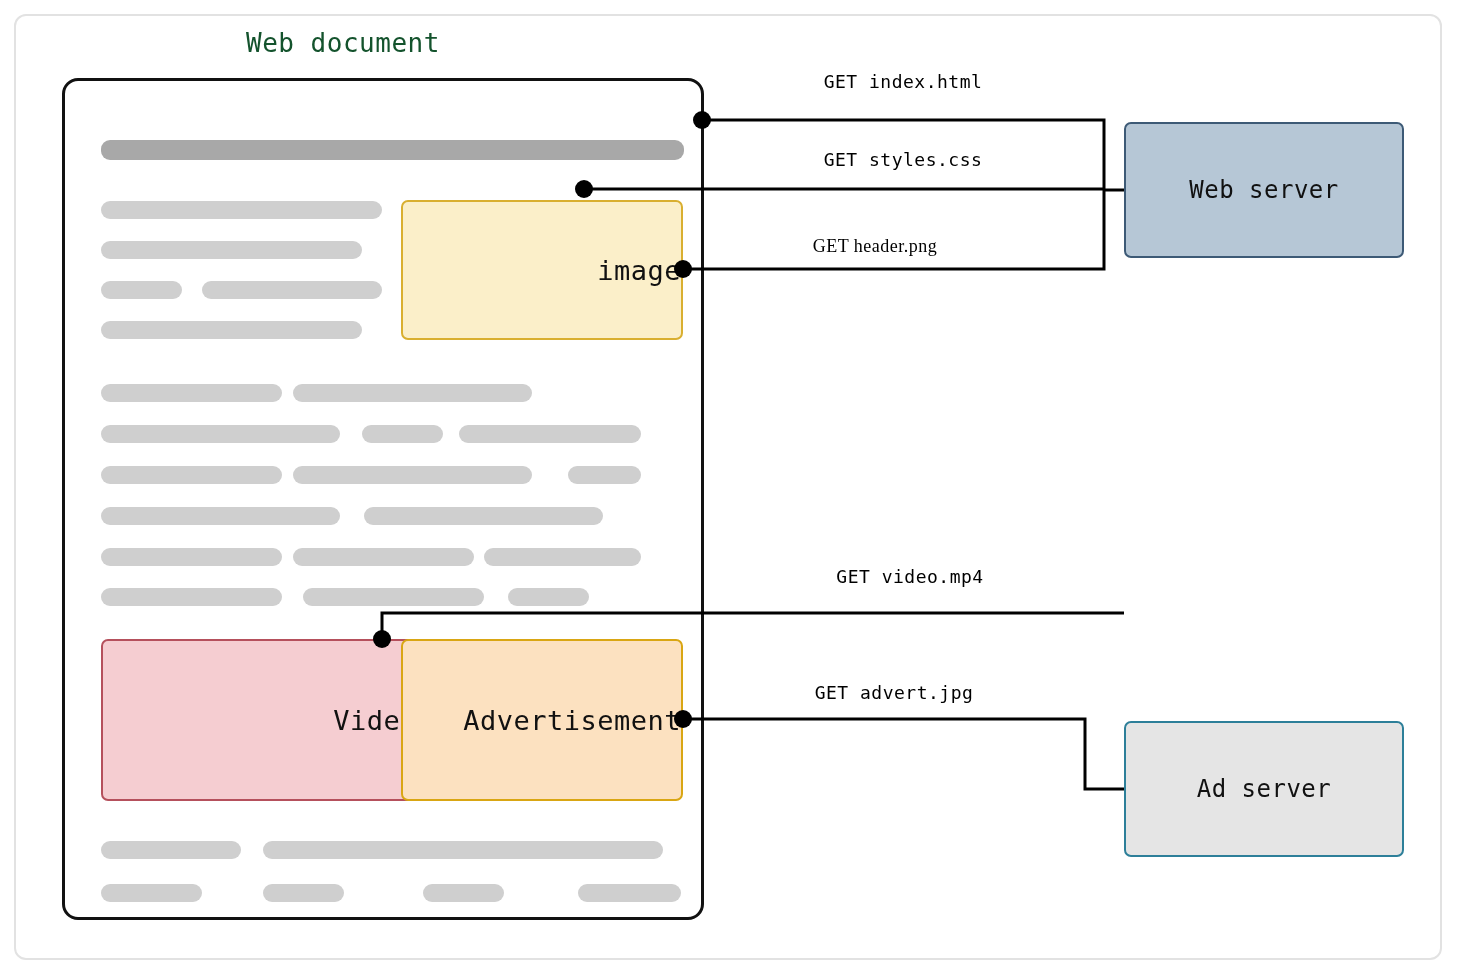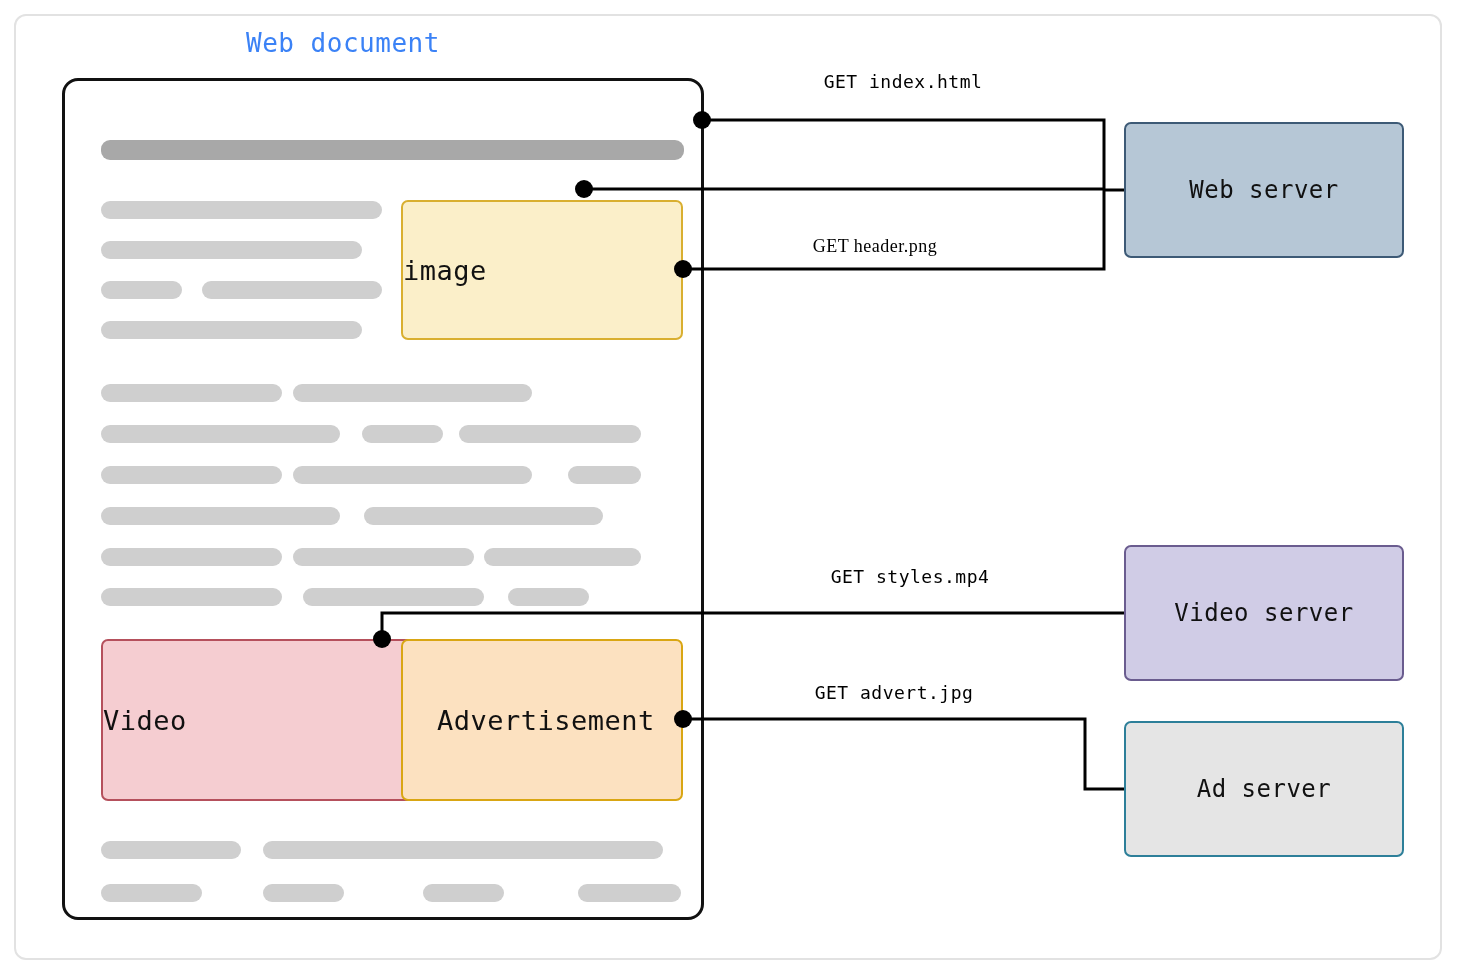--- a/index.html
+++ b/index.html
@@ -23,21 +23,21 @@
     height: 946px;
     border: 2px solid #e2e2e2;
     border-radius: 12px;
     box-sizing: border-box;
   }
   .doc-title {
     position: absolute;
     left: 246px;
     top: 28px;
     font-size: 26px;
-    color: #3b82f6;
+    color: #14532d;
     letter-spacing: 0.5px;
     white-space: nowrap;
   }
   .doc-frame {
     position: absolute;
     left: 62px;
     top: 78px;
     width: 642px;
     height: 842px;
     border: 3px solid #111111;
@@ -54,21 +54,21 @@
   .bar.header {
     background: #a8a8a8;
   }
   
   .content-box {
     position: absolute;
     box-sizing: border-box;
     border-radius: 7px;
     display: flex;
     align-items: center;
-    justify-content: flex-start;
+    justify-content: flex-end;
     font-size: 27px;
     color: #111111;
     letter-spacing: 0.5px;
     white-space: nowrap;
   }
   .box-image {
     background: #fbefc9;
     border: 2.5px solid #d9af30;
   }
   .box-video {
@@ -181,23 +181,20 @@
   </div>
 
   <div class="content-box box-advert" style="left:401px;top:639px;width:282px;height:162px;">
     <span>Advertisement</span>
   </div>
 
   <div class="server-box srv-web" style="left:1124px;top:122px;width:280px;height:136px;">
     <span>Web server</span>
   </div>
 
-  <div class="server-box srv-video" style="left:1124px;top:545px;width:280px;height:136px;">
-    <span>Video server</span>
-  </div>
 
   <div class="server-box srv-ad" style="left:1124px;top:721px;width:280px;height:136px;">
     <span>Ad server</span>
   </div>
 
   <svg id="wires" viewBox="0 0 1458 976">
 
     <g>
       <path d="M702,120 L1104,120 L1104,190" fill="none" stroke="#000000" stroke-width="3"></path>
       <circle cx="702" cy="120" r="9" fill="#000000"></circle>
@@ -219,17 +216,18 @@
       <circle cx="382" cy="639" r="9" fill="#000000"></circle>
     </g>
 
     <g>
       <path d="M683,719 L1085,719 L1085,789 L1124,789" fill="none" stroke="#000000" stroke-width="3"></path>
       <circle cx="683" cy="719" r="9" fill="#000000"></circle>
     </g>
   </svg>
 
   <div class="req-label" style="left:713px;top:71px;width:380px;">GET index.html</div>
+  <div class="req-label" style="left:713px;top:149px;width:380px;">GET styles.css</div>
   <div class="req-label" style="left:685px;top:236px;width:380px;font-family:Liberation Serif, serif;">GET header.png</div>
-  <div class="req-label" style="left:700px;top:566px;width:420px;">GET styles.mp4</div>
+  <div class="req-label" style="left:700px;top:566px;width:420px;">GET video.mp4</div>
   <div class="req-label" style="left:684px;top:682px;width:420px;">GET advert.jpg</div>
 
 </div>
 
 </body></html>

